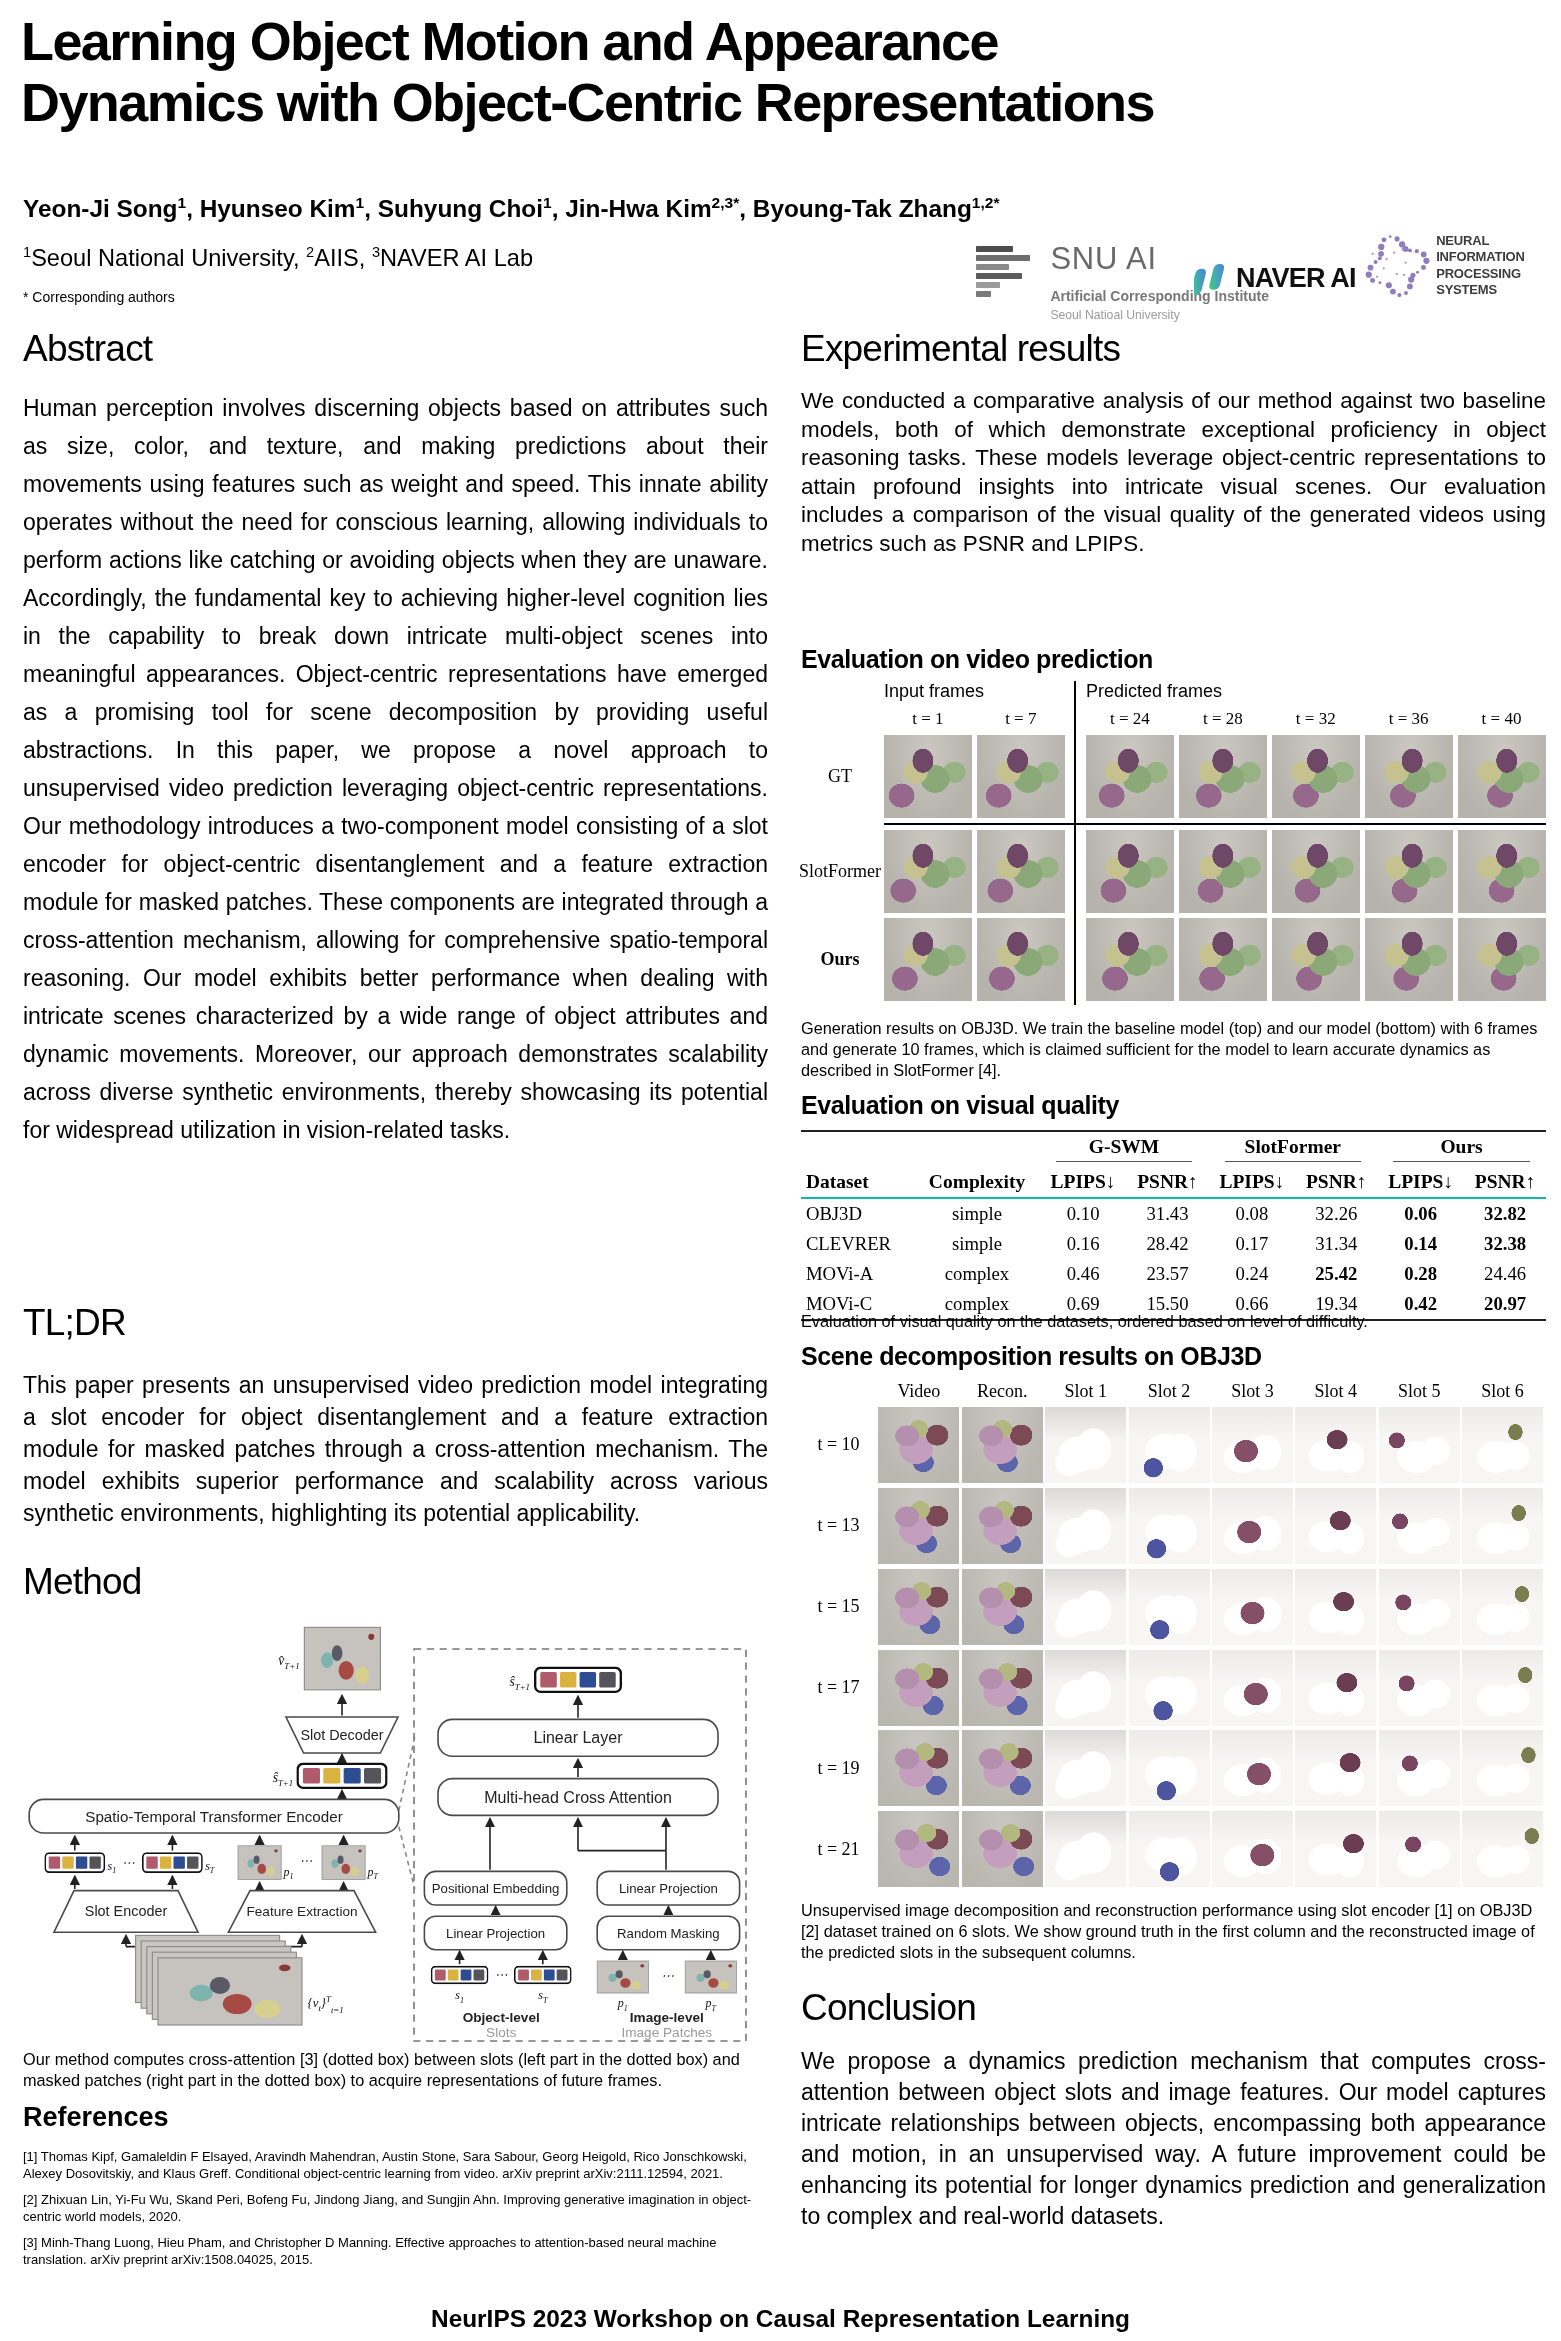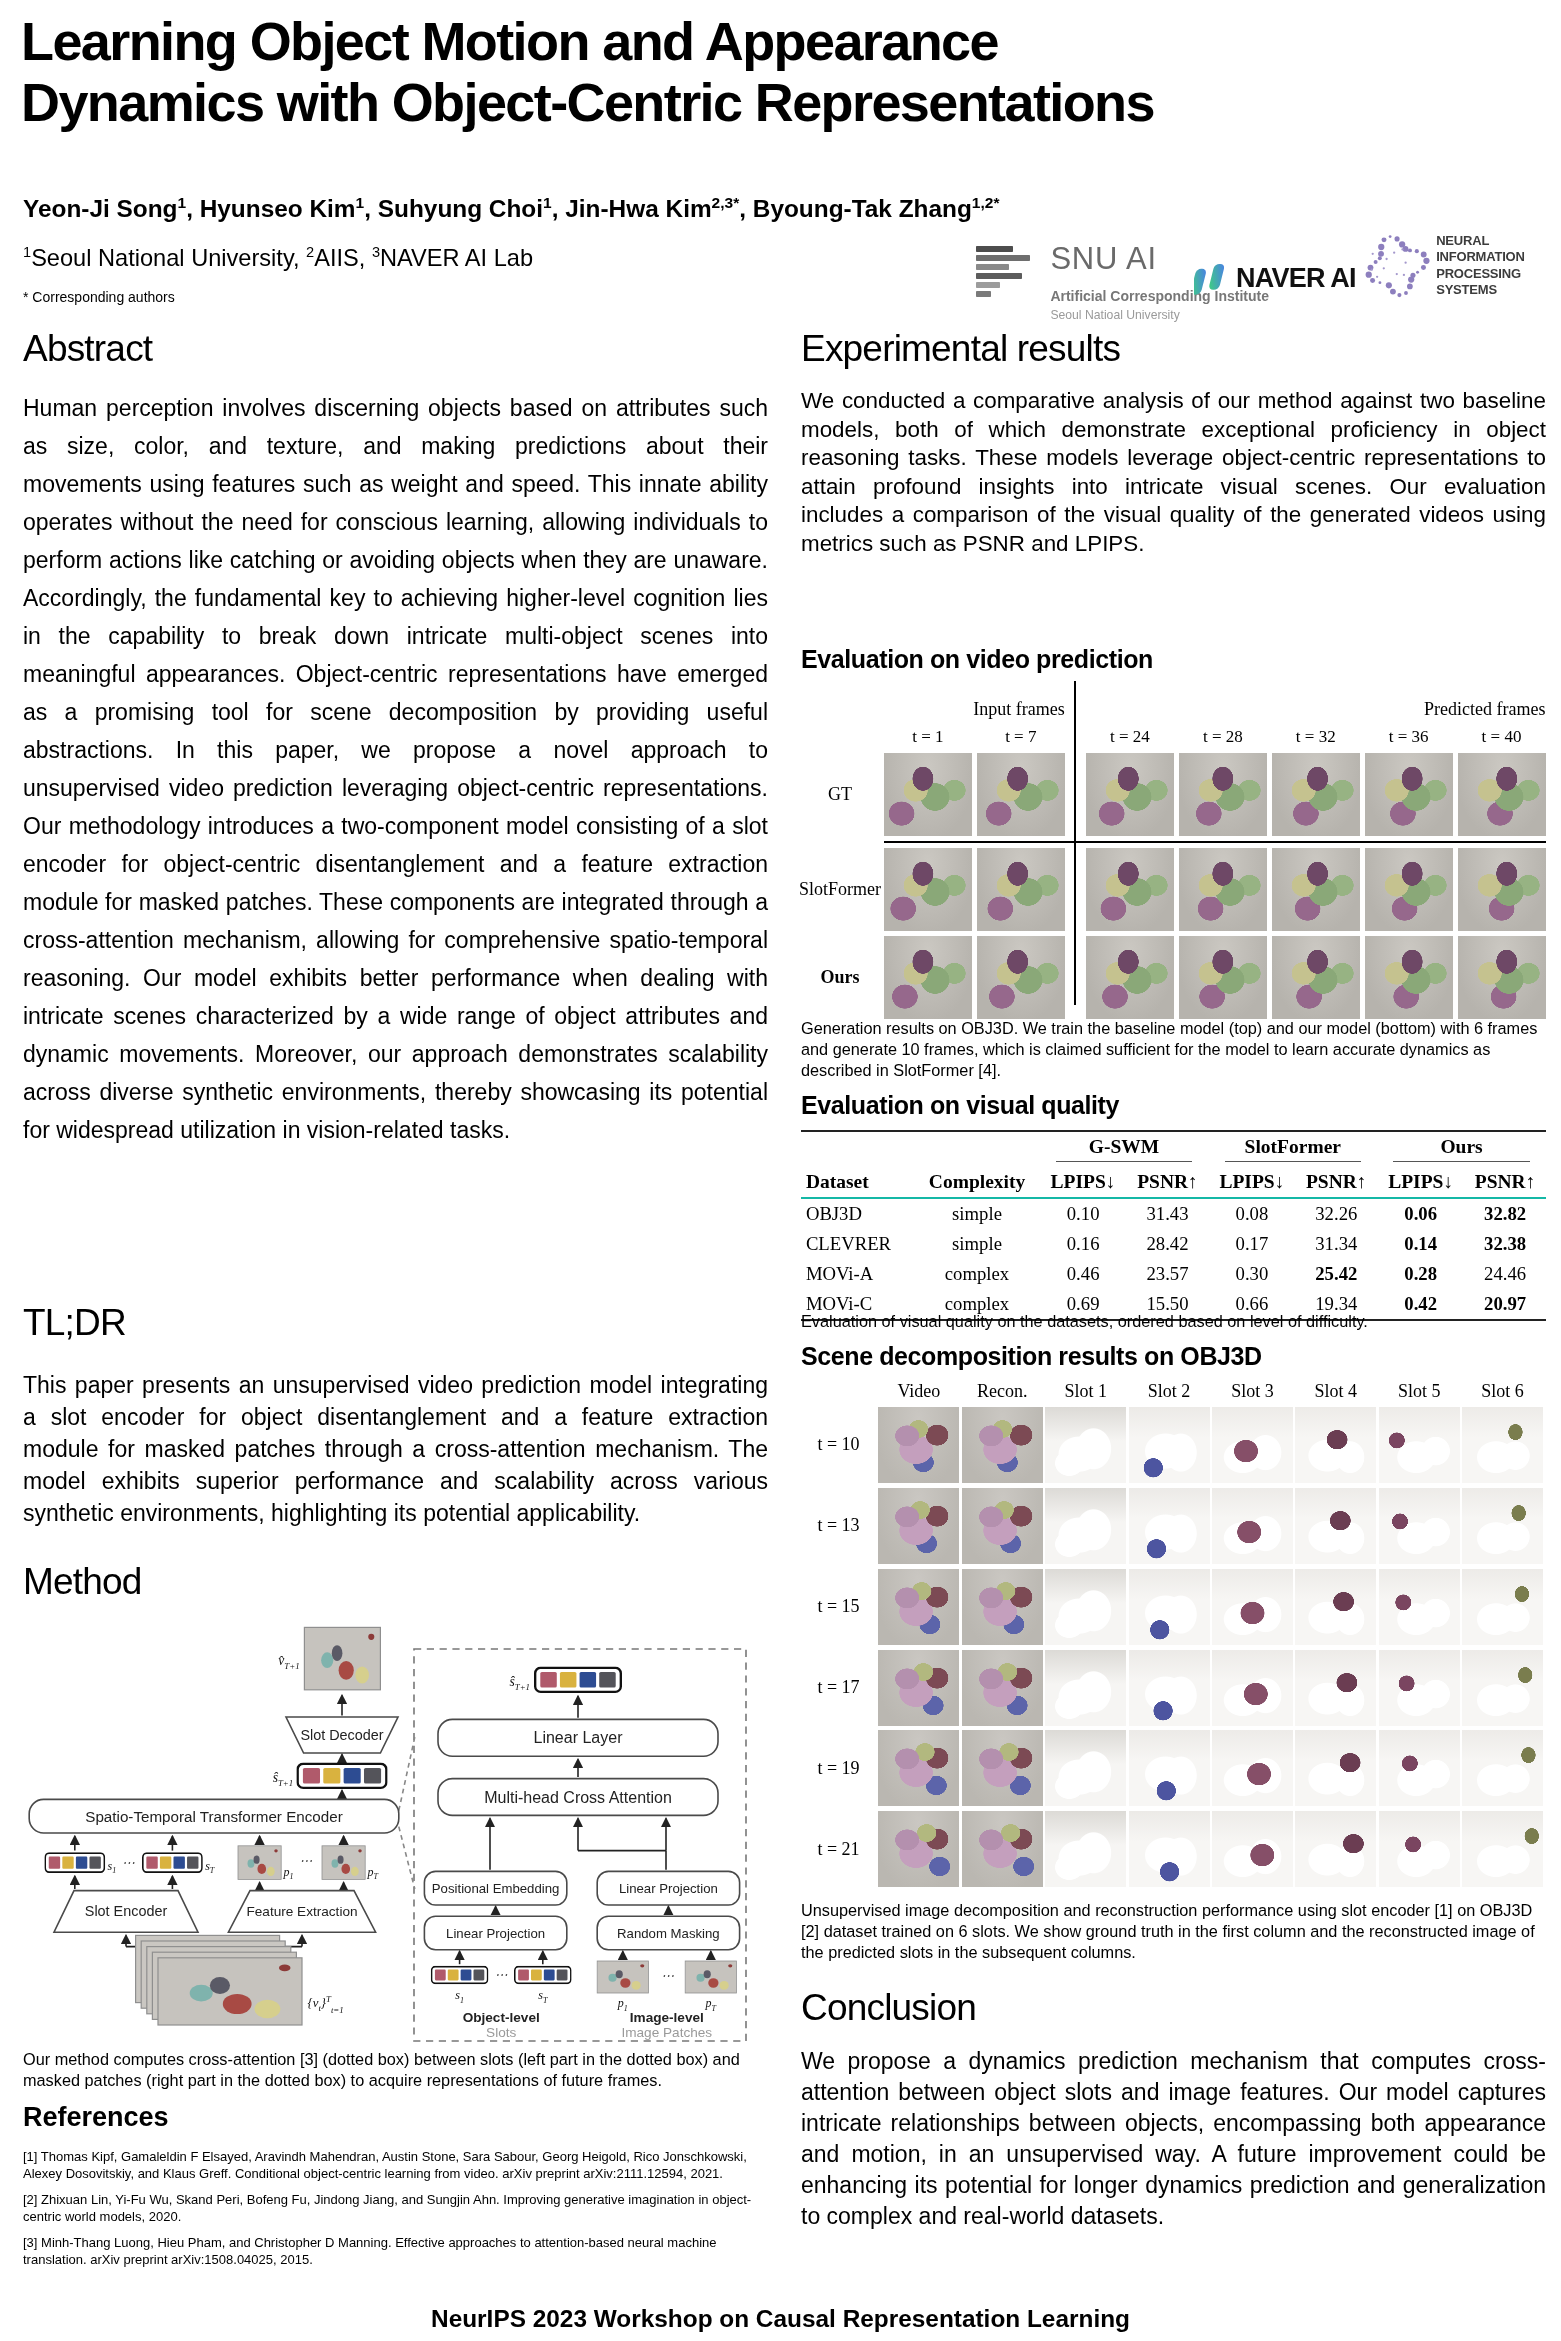--- a/index.html
+++ b/index.html
@@ -39,21 +39,21 @@
   .caption{font-size:16.3px;line-height:21px;color:#000;}
 
   
   #refs{left:23px;top:2148px;width:745px;font-size:13px;line-height:17px;}
   #refs p{margin:0 0 9px 0;}
 
   
   #vp-wrap{left:801px;top:681px;width:748px;}
   #vp-grid{display:grid;grid-template-columns:78px 88px 88px 11.4px 88px 88px 88px 88px 88px;
            grid-gap:4.9px;position:relative;}
-  .vp-glabel{font-family:Liberation Serif, serif;font-size:18px;text-align:right;height:23px;margin-top:18px;}
+  .vp-glabel{font-family:Liberation Sans, sans-serif;font-size:18px;text-align:left;height:23px;}
   .vp-tlabel{font-family:"Liberation Serif",serif;font-size:17px;text-align:center;height:21px;}
   .rl{font-family:"Liberation Serif",serif;font-size:18px;display:flex;align-items:center;justify-content:center;text-align:center;}
   .rl.bold{font-weight:bold;}
   #vp-divider{position:absolute;left:273px;top:0;width:2px;height:324px;background:#000;}
   .vp-hline{height:0;border-top:2px solid #000;margin-top:0.8px;}
   .vp-cell{width:88px;height:83px;background:
      radial-gradient(ellipse 10.6px 12.2px at calc(48% + var(--j,0px)) 31%, #6e4866 97%, transparent),
      radial-gradient(ellipse 12.2px 11.4px at 36% 45%, #c5c28f 97%, transparent),
      radial-gradient(ellipse 14.6px 14px at 58% 53%, #8aa878 97%, transparent),
      radial-gradient(ellipse 11.4px 10.6px at 80% 45%, #97b383 97%, transparent),
@@ -459,21 +459,21 @@
         <td>0.17</td>
         <td>31.34</td>
         <td class="b">0.14</td>
         <td class="b">32.38</td>
       </tr>
       <tr>
         <td class="ds">MOVi-A</td>
         <td>complex</td>
         <td>0.46</td>
         <td>23.57</td>
-        <td>0.30</td>
+        <td>0.24</td>
         <td class="b">25.42</td>
         <td class="b">0.28</td>
         <td>24.46</td>
       </tr>
       <tr>
         <td class="ds">MOVi-C</td>
         <td>complex</td>
         <td>0.69</td>
         <td>15.50</td>
         <td>0.66</td>

